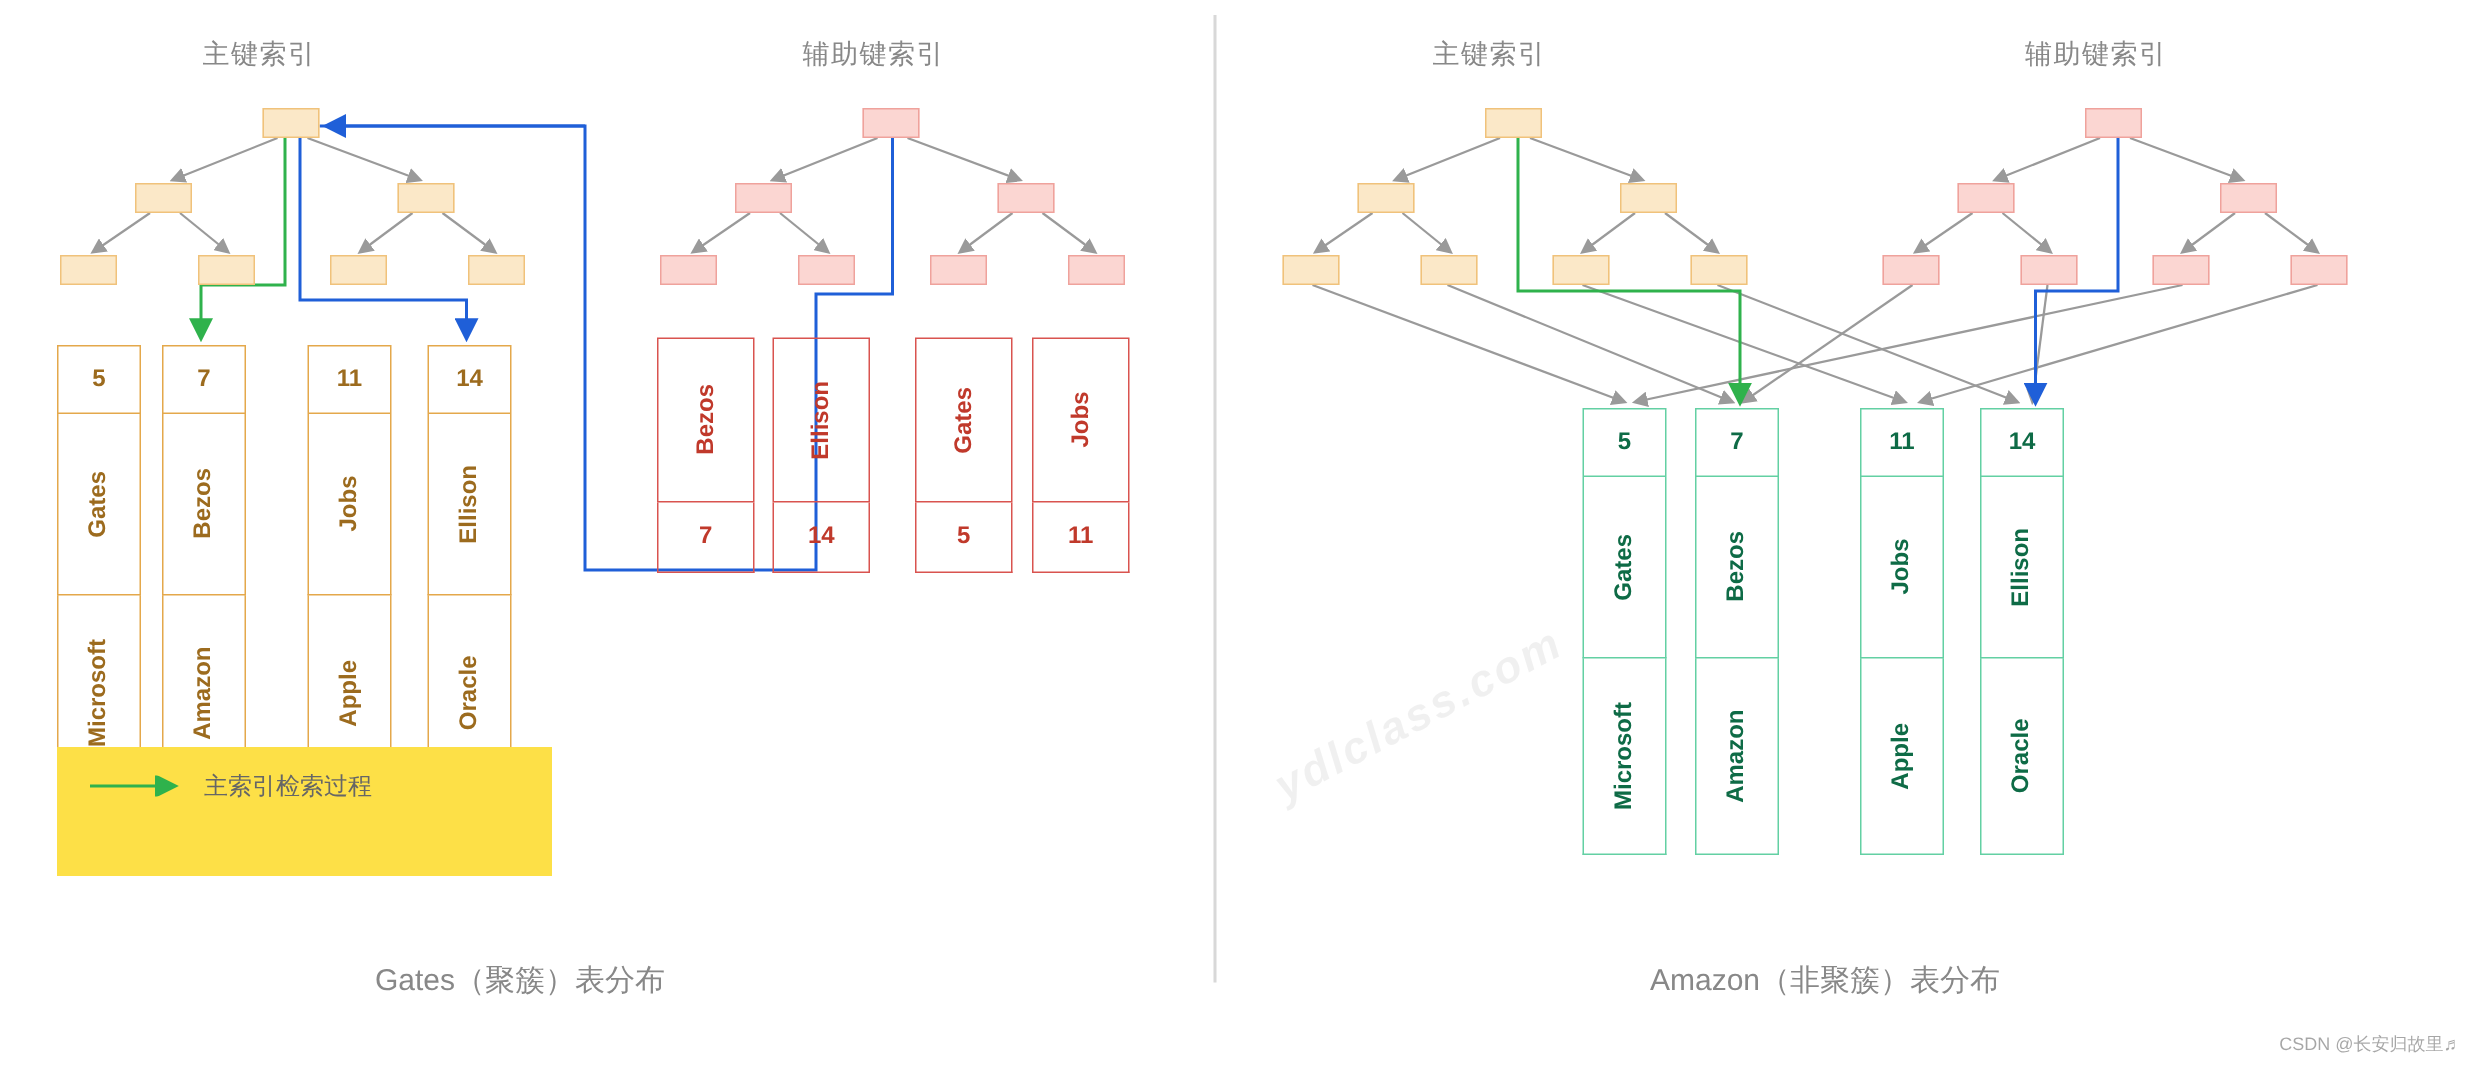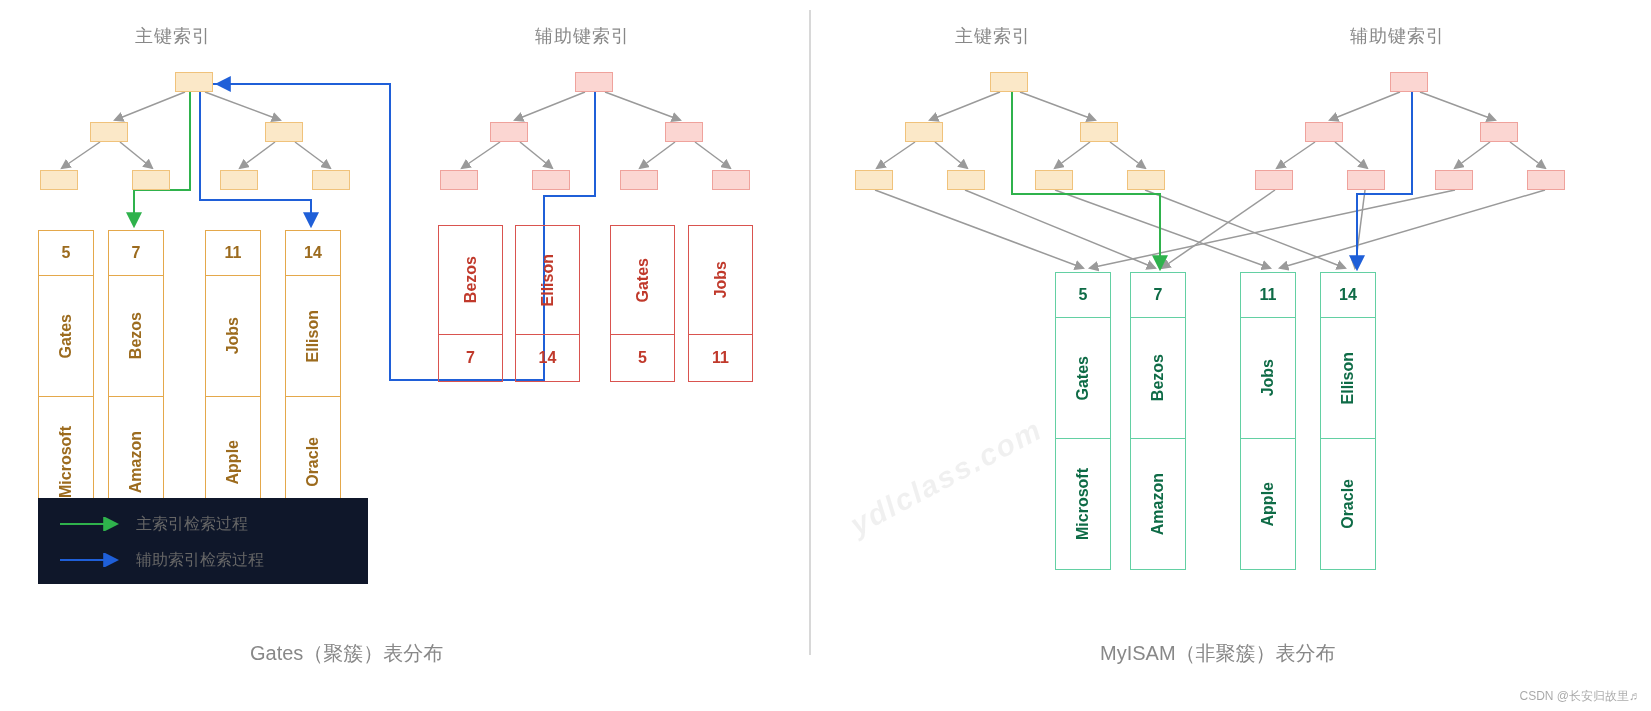--- a/index.html
+++ b/index.html
@@ -70,21 +70,21 @@
   .col2 .name { height:108px; }
   .col2 .key  { height:46px; }
 
   .vtext { writing-mode: vertical-rl; text-orientation: sideways; transform: rotate(180deg); }
 
   
   .legend {
     position:absolute;
     left:38px; top:498px;
     width:330px; height:86px;
-    background:#0f172a;
+    background:#fde047;
   }
   .legend .row { position:absolute; display:flex; align-items:center; height:24px; font-size:16px; color:#666;}
   .legend svg { flex:0 0 auto; }
 
   .watermark1 {
     position:absolute; left:840px; top:460px;
     font-size:30px; font-style:italic; font-weight:700;
     color:rgba(0,0,0,0.06);
     transform:rotate(-28deg);
     letter-spacing:2px;
@@ -317,30 +317,19 @@
     <svg width="64" height="14">
       <defs>
           <marker id="lg" viewBox="0 0 10 10" refX="8" refY="5" markerWidth="8" markerHeight="8" orient="auto-start-reverse">
             <path d="M0,0 L10,5 L0,10 z" fill="#2fb24c"></path>
           </marker>
         </defs>
       <line x1="2" y1="7" x2="58" y2="7" stroke="#2fb24c" stroke-width="2" marker-end="url(#lg)"></line>
     </svg>
     <span style="margin-left:14px">主索引检索过程</span>
   </div>
-  <div class="row" style="left:20px; top:50px;">
-    <svg width="64" height="14">
-      <defs>
-          <marker id="lb" viewBox="0 0 10 10" refX="8" refY="5" markerWidth="8" markerHeight="8" orient="auto-start-reverse">
-            <path d="M0,0 L10,5 L0,10 z" fill="#1f5fd8"></path>
-          </marker>
-        </defs>
-      <line x1="2" y1="7" x2="58" y2="7" stroke="#1f5fd8" stroke-width="2" marker-end="url(#lb)"></line>
-    </svg>
-    <span style="margin-left:14px">辅助索引检索过程</span>
-  </div>
 </div>
 
 <div class="caption" style="left:250px; top:640px;">Gates（聚簇）表分布</div>
-<div class="caption" style="left:1100px; top:640px;">MyISAM（非聚簇）表分布</div>
+<div class="caption" style="left:1100px; top:640px;">Amazon（非聚簇）表分布</div>
 
 <div class="watermark1">ydlclass.com</div>
 <div class="watermark2">CSDN @长安归故里♬</div>
 
 </body></html>

